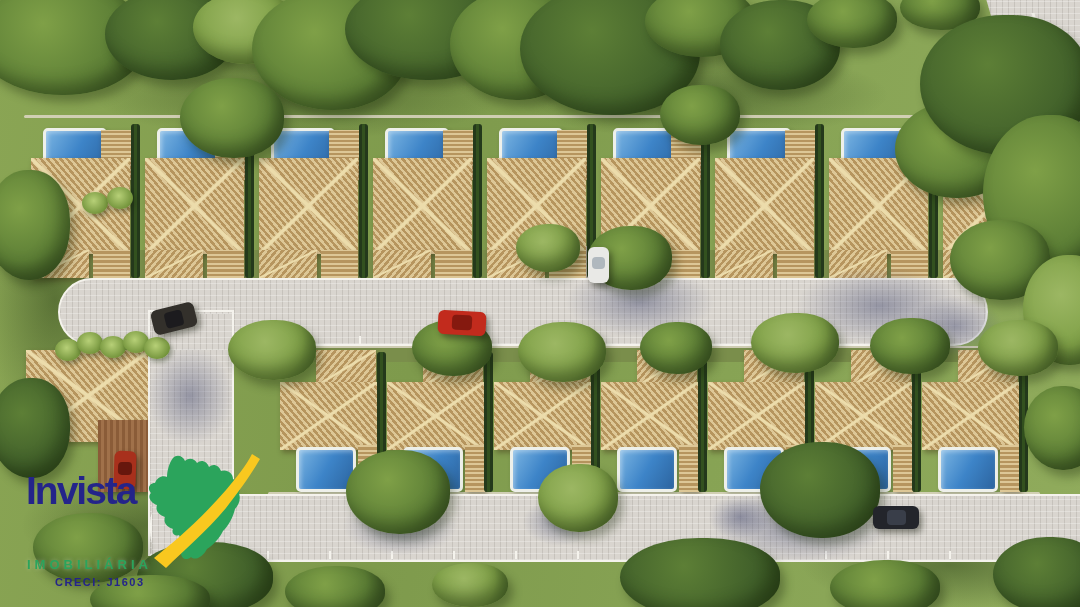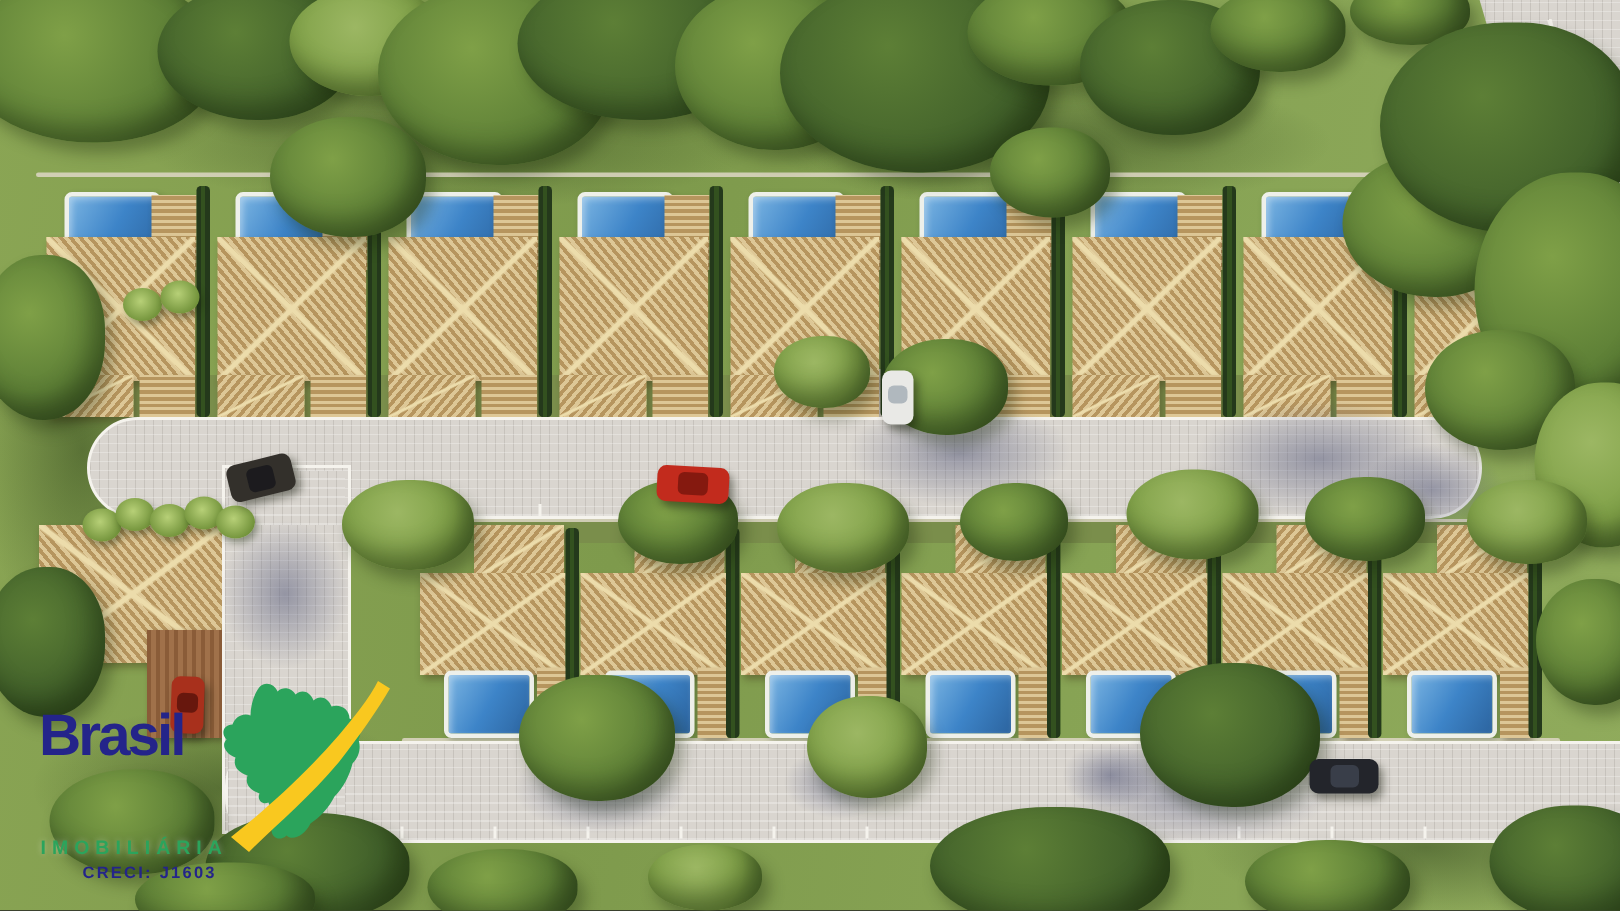--- a/index.html
+++ b/index.html
@@ -274,17 +274,17 @@
       <path class="map-shape" d="M85,30 C89,26 95,28 97,33 C101,29 107,31 109,35 C113,31 119,33 121,39
            C125,35 131,37 133,43 C139,41 145,45 145,51 C151,53 154,59 151,65
            C153,71 151,77 147,81 C145,89 141,97 135,103 C131,111 125,117 119,121
            C115,129 107,133 103,129 C99,133 93,131 93,125 C89,127 85,123 87,119
            C91,115 93,111 91,107 C87,109 83,105 85,101 C79,99 75,95 77,89
            C71,87 67,83 69,77 C63,75 59,69 63,65 C59,61 61,55 67,55
            C69,49 75,47 79,49 C79,43 81,35 85,30 Z"></path>
       <path class="swoosh-shape" d="M66,130 C86,114 112,92 138,62 C148,50 158,38 164,26
            L172,31 C164,45 152,62 138,80 C118,104 96,122 78,140 Z"></path>
     </svg>
-    <div class="brand b1">Brasil</div>
+    <div class="brand b1">Invista</div>
     <div class="subtitle">IMOBILIÁRIA</div>
     <div class="license">CRECI: J1603</div>
   </div>
 </div>
 
 </body></html>

